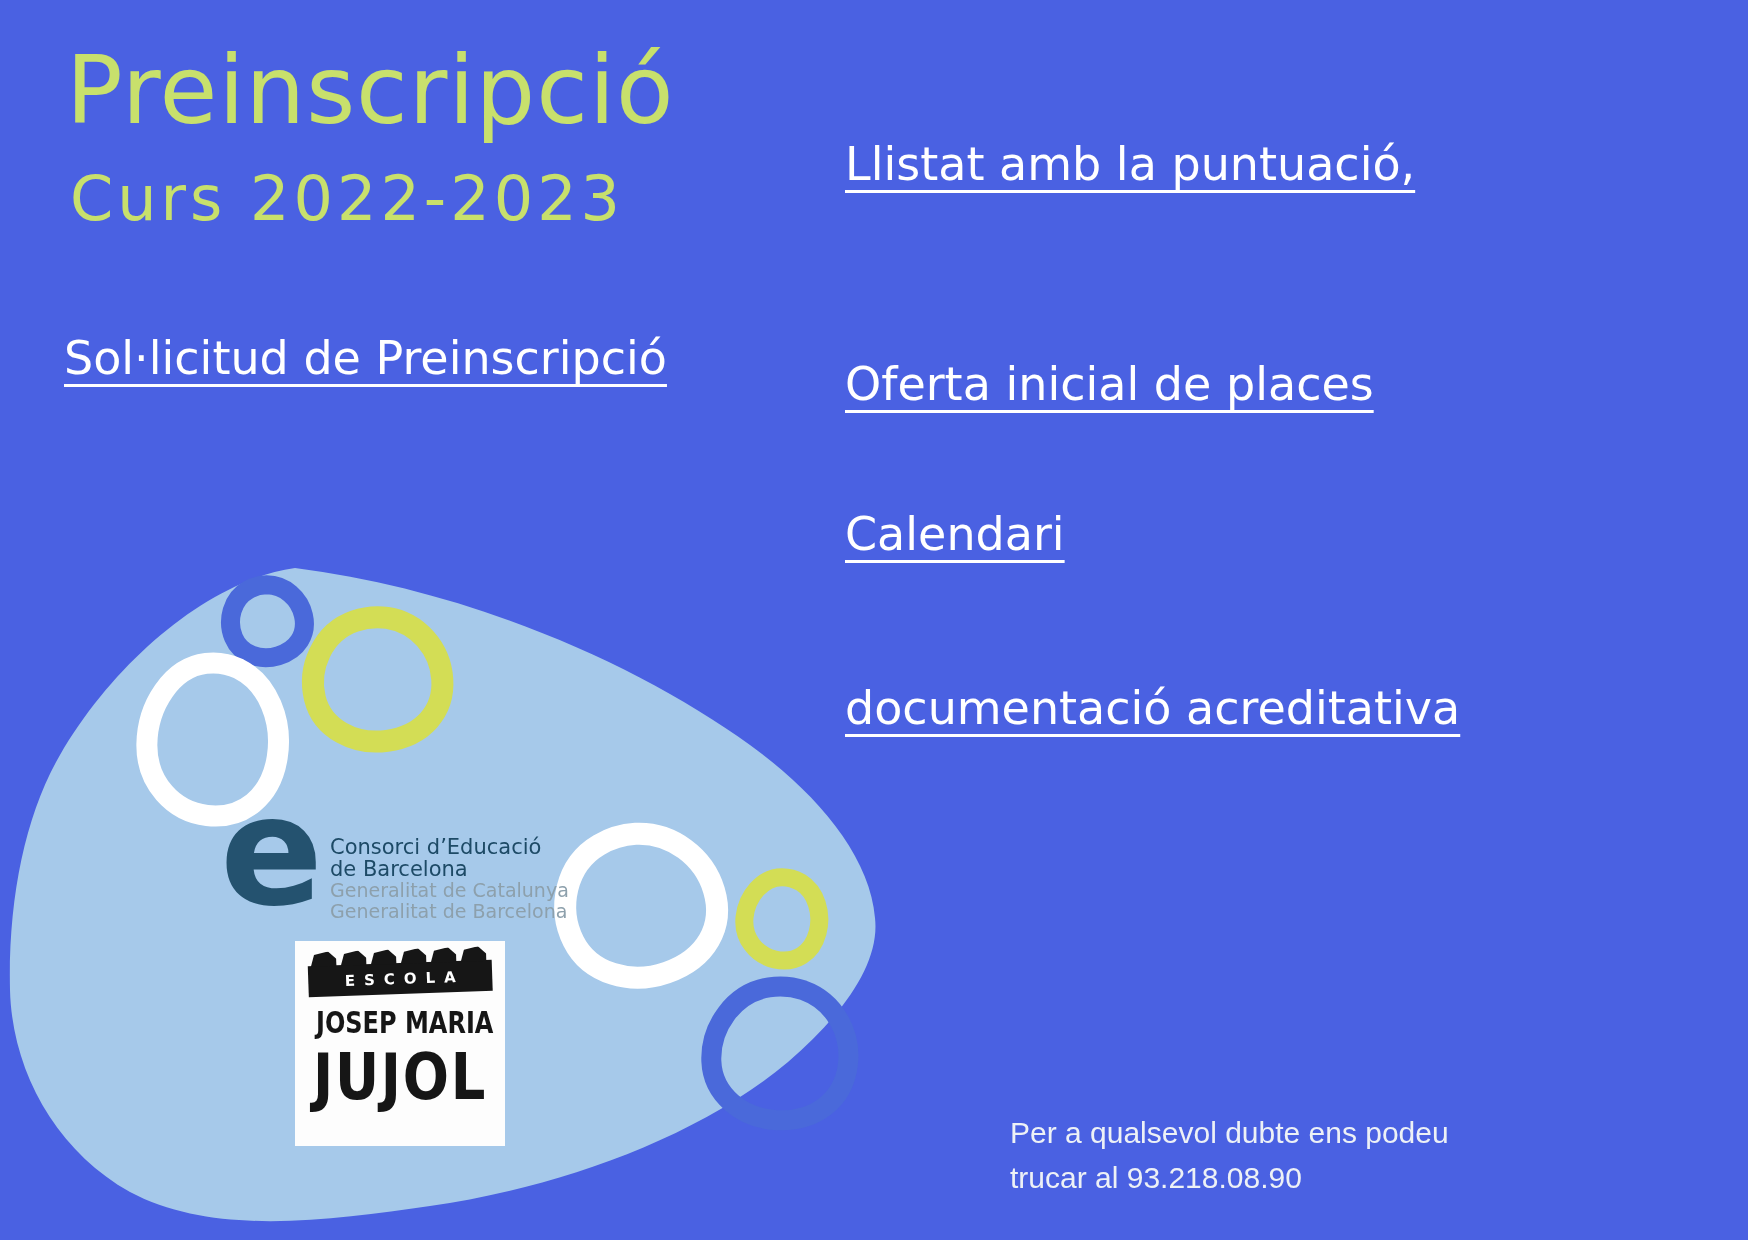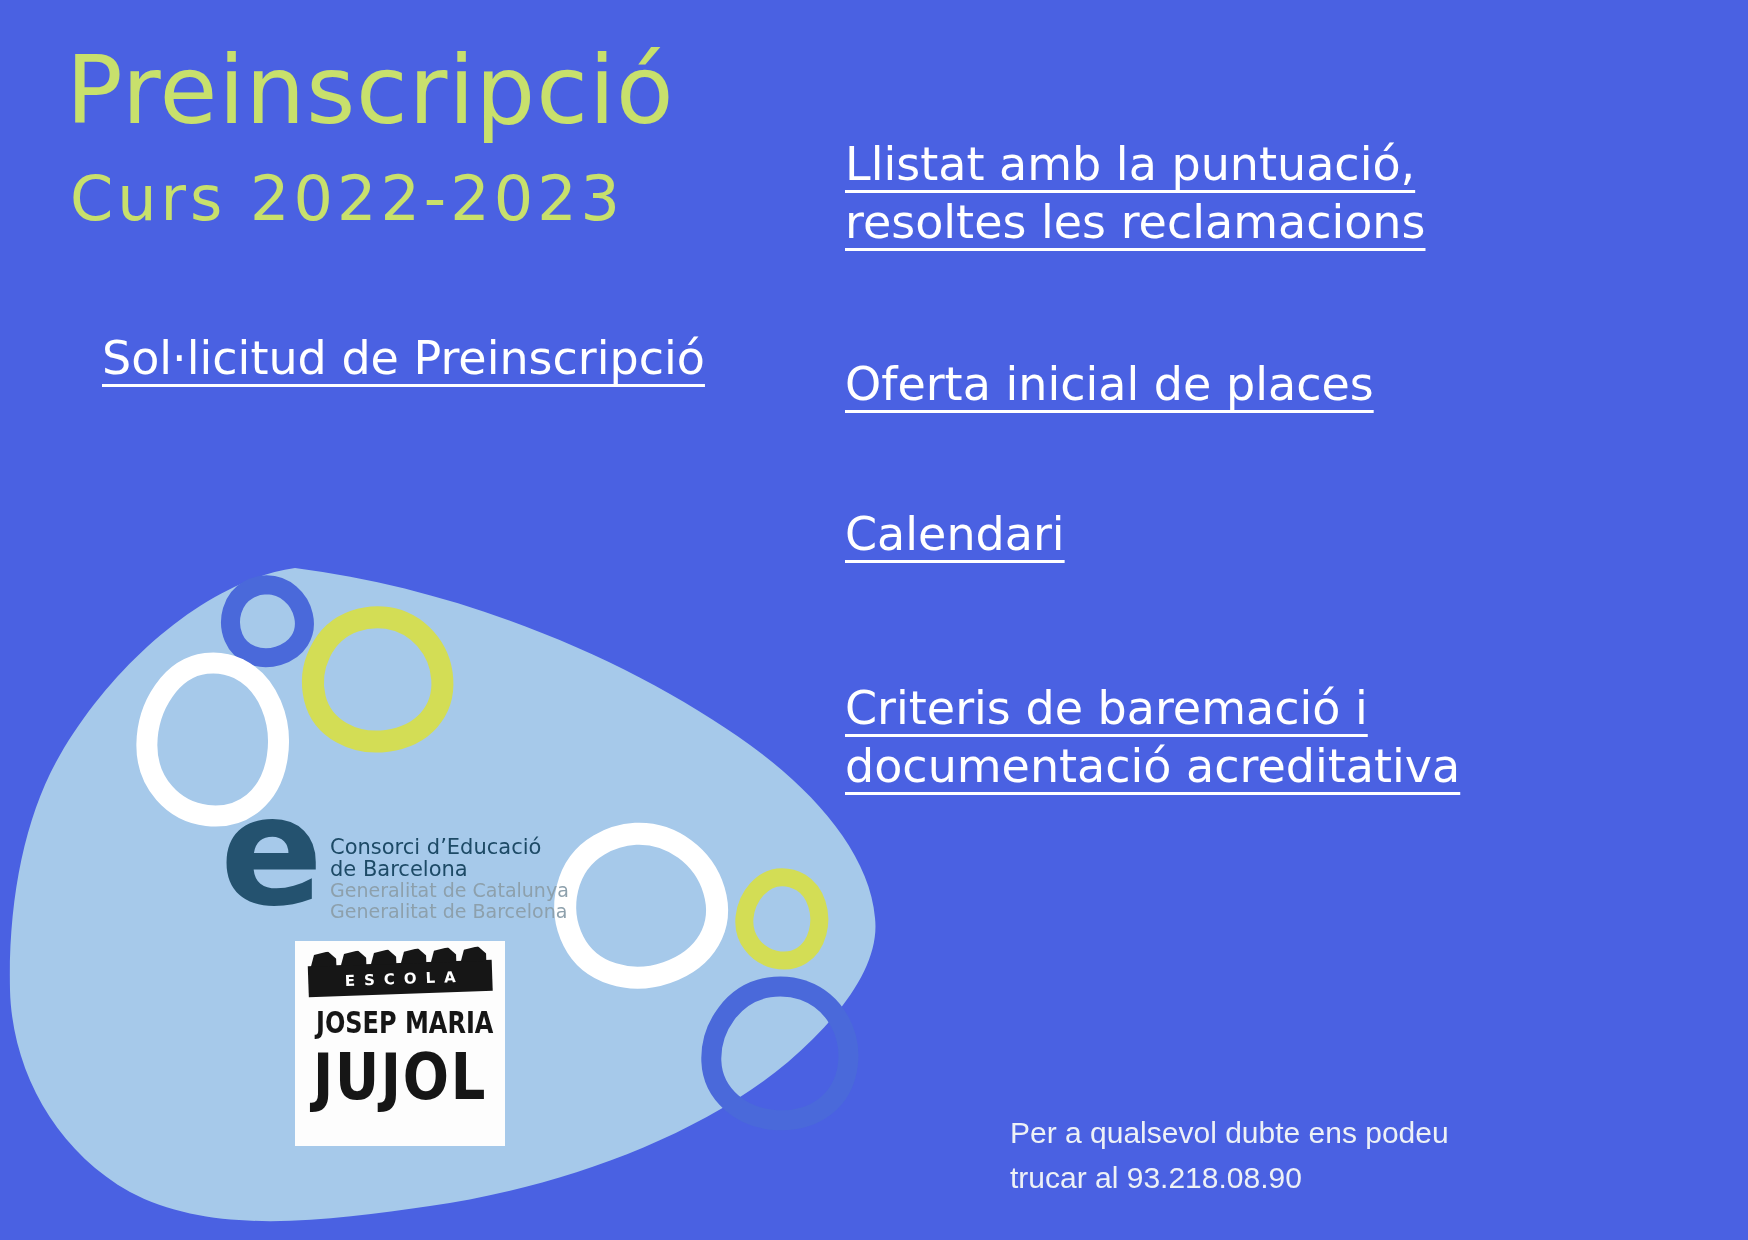--- a/index.html
+++ b/index.html
@@ -20,21 +20,21 @@
   .title{left:66px; top:36px; font-size:94px; color:var(--accent-green);
          font-weight:normal; letter-spacing:1px;text-align:right;}
   .subtitle{left:70px; top:162px; font-size:62px; color:var(--accent-green);
          letter-spacing:4px;}
 
   
   .link{color:var(--text-white); font-size:46px; line-height:1.26;
         text-decoration:none; cursor:pointer; display:block;}
   .link span{display:block; text-decoration:underline;
         text-decoration-thickness:3px; text-underline-offset:10px;}
-  .link-soll{left:64px; top:330px;margin-left:38px;}
+  .link-soll{left:64px; top:330px;}
   .link-1{left:845px; top:136px;}
   .link-2{left:845px; top:356px;}
   .link-3{left:845px; top:506px;}
   .link-4{left:845px; top:680px;}
 
   
   .footer{left:1010px; top:1110px; width:640px; 
           font-family:"Liberation Sans", sans-serif;
           font-size:30px; line-height:1.5; color:#edf1f6;}
 
@@ -88,30 +88,28 @@
 
 <h1 class="abs title">Preinscripció</h1>
 <div class="abs subtitle">Curs 2022-2023</div>
 
 <a class="abs link link-soll">
   <span>Sol·licitud de Preinscripció</span>
 </a>
 
 <a class="abs link link-1">
   <span>Llistat amb la puntuació,</span>
-  <span>resoltes les reclamacions</span>
 </a>
 <a class="abs link link-2">
   <span>Oferta inicial de places</span>
 </a>
 <a class="abs link link-3">
   <span>Calendari</span>
 </a>
 <a class="abs link link-4">
-  <span>Criteris de  baremació i</span>
   <span>documentació acreditativa</span>
 </a>
 
 <div class="abs consorci-e">e</div>
 <div class="abs consorci-text">
   <div class="b">Consorci d’Educació</div>
   <div class="b">de Barcelona</div>
   <div class="g">Generalitat de Catalunya</div>
   <div class="g">Generalitat de Barcelona</div>
 </div>

